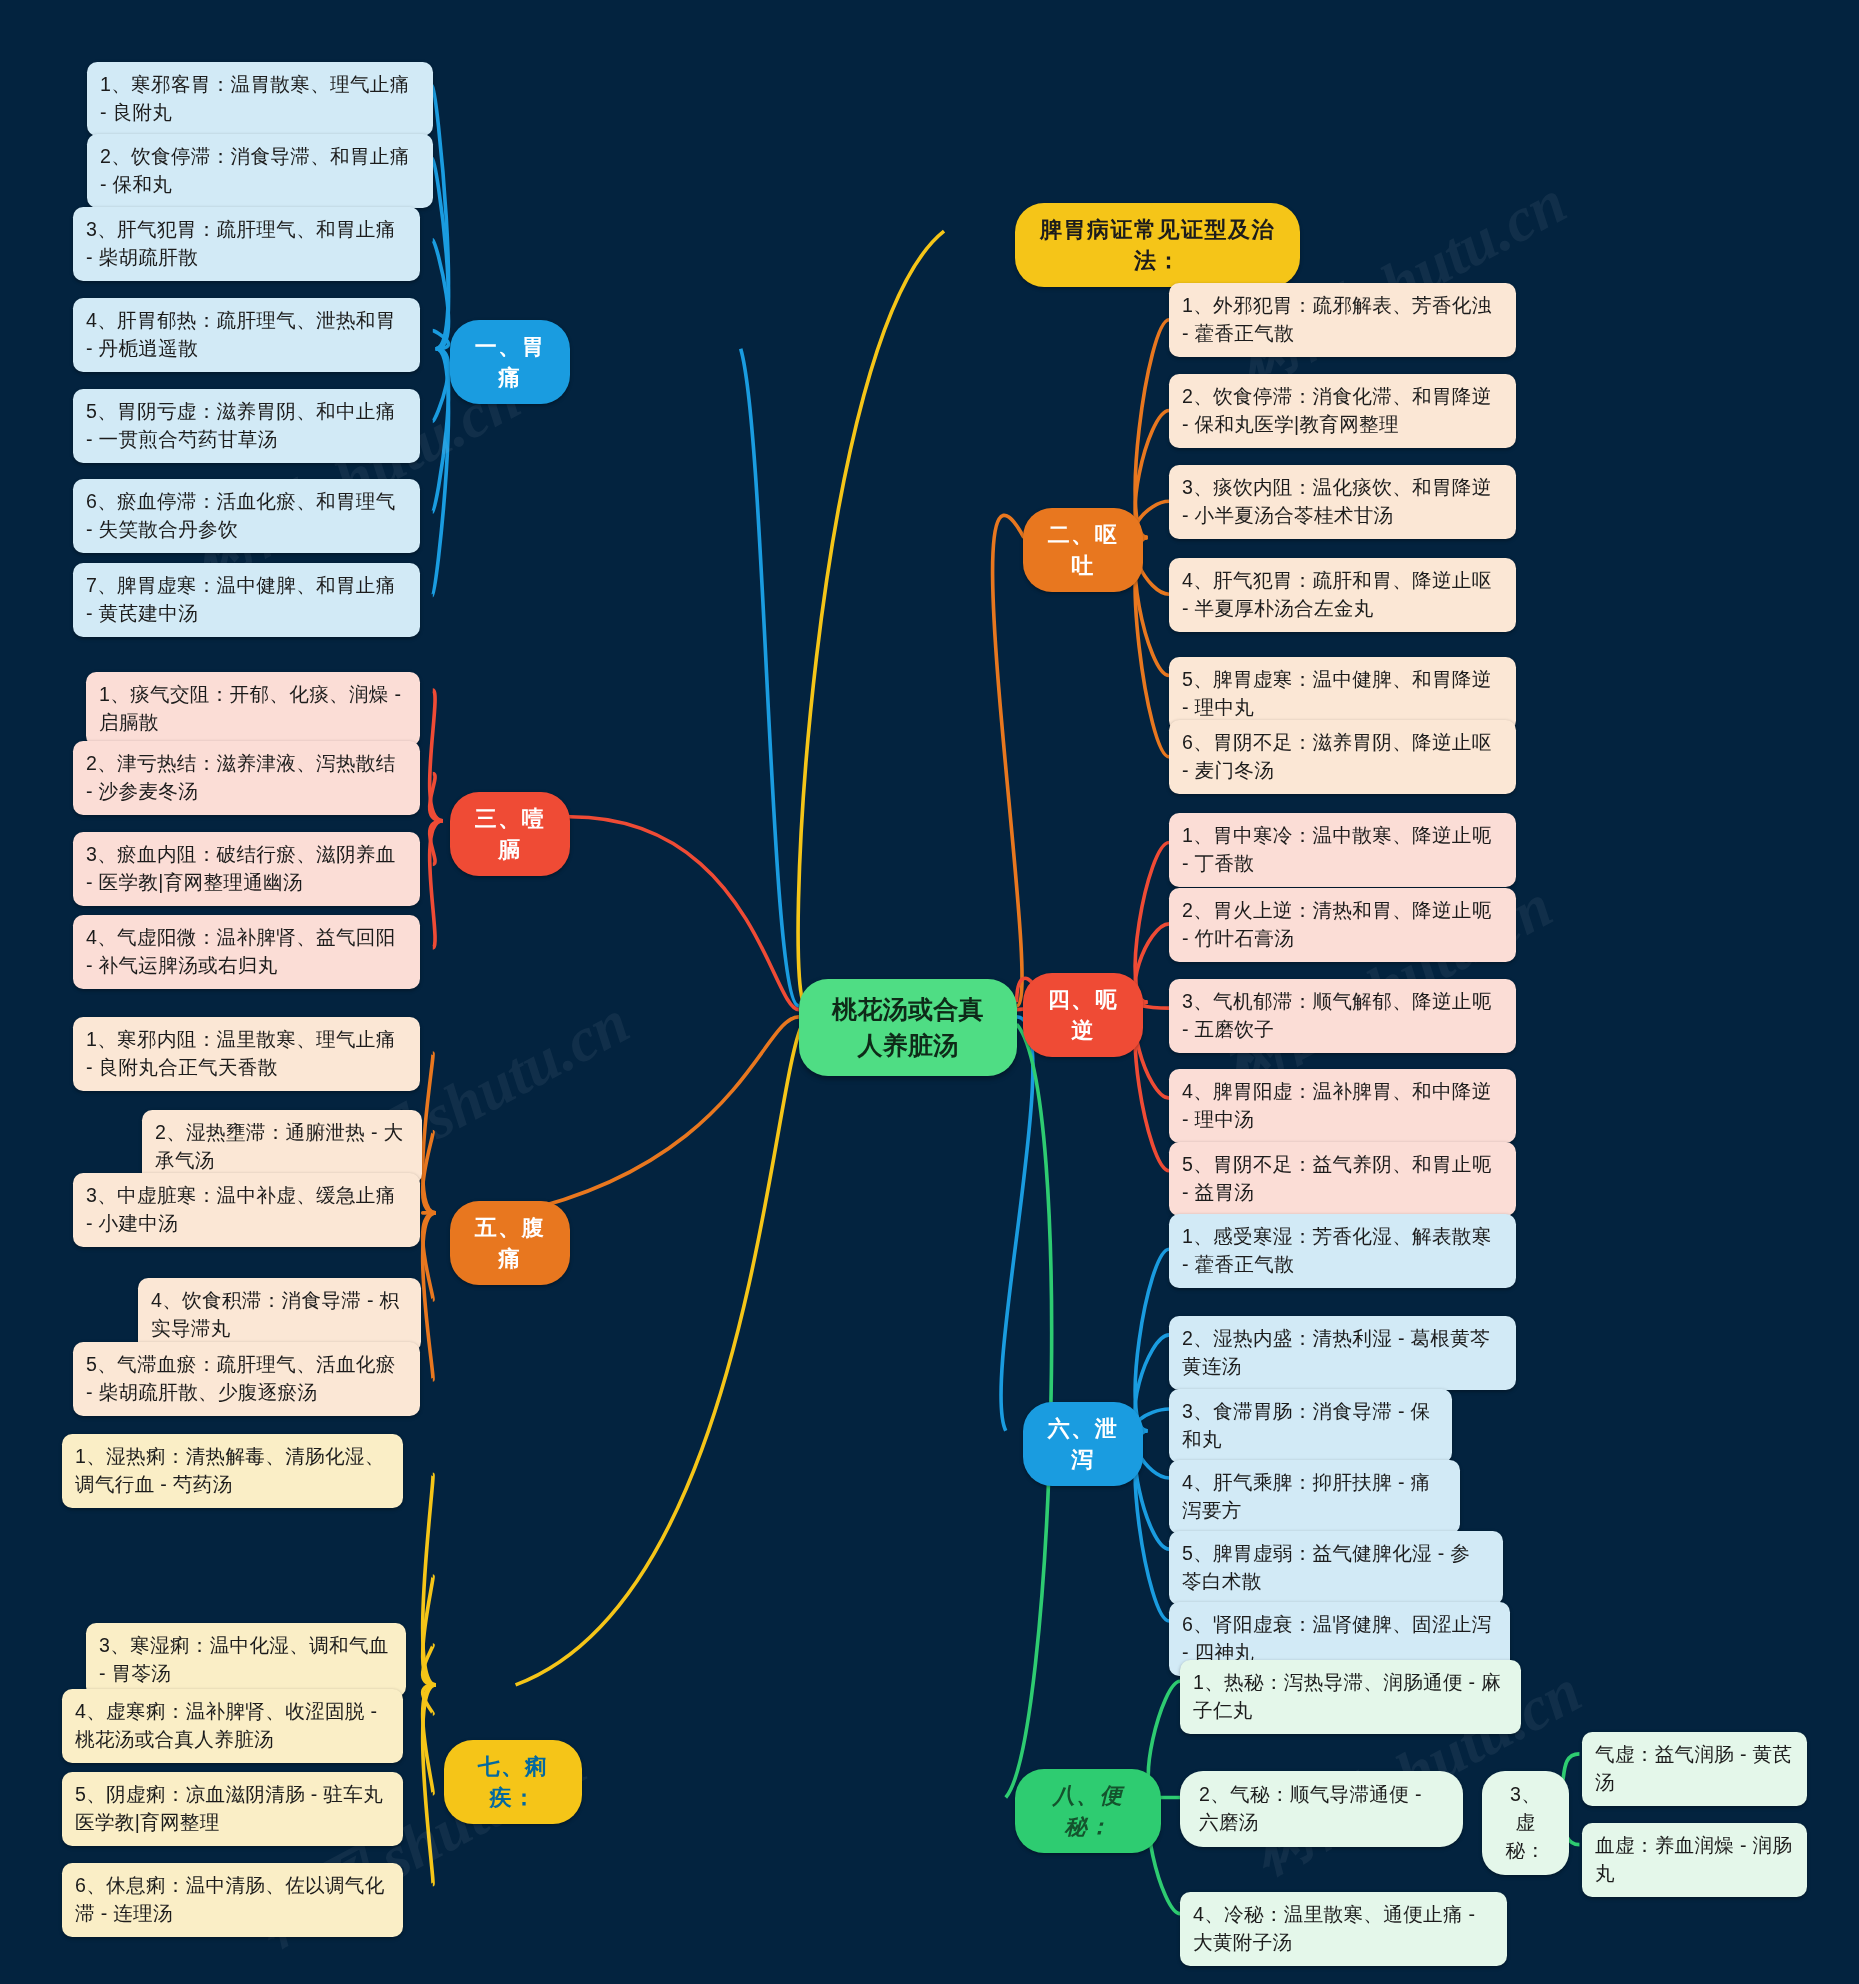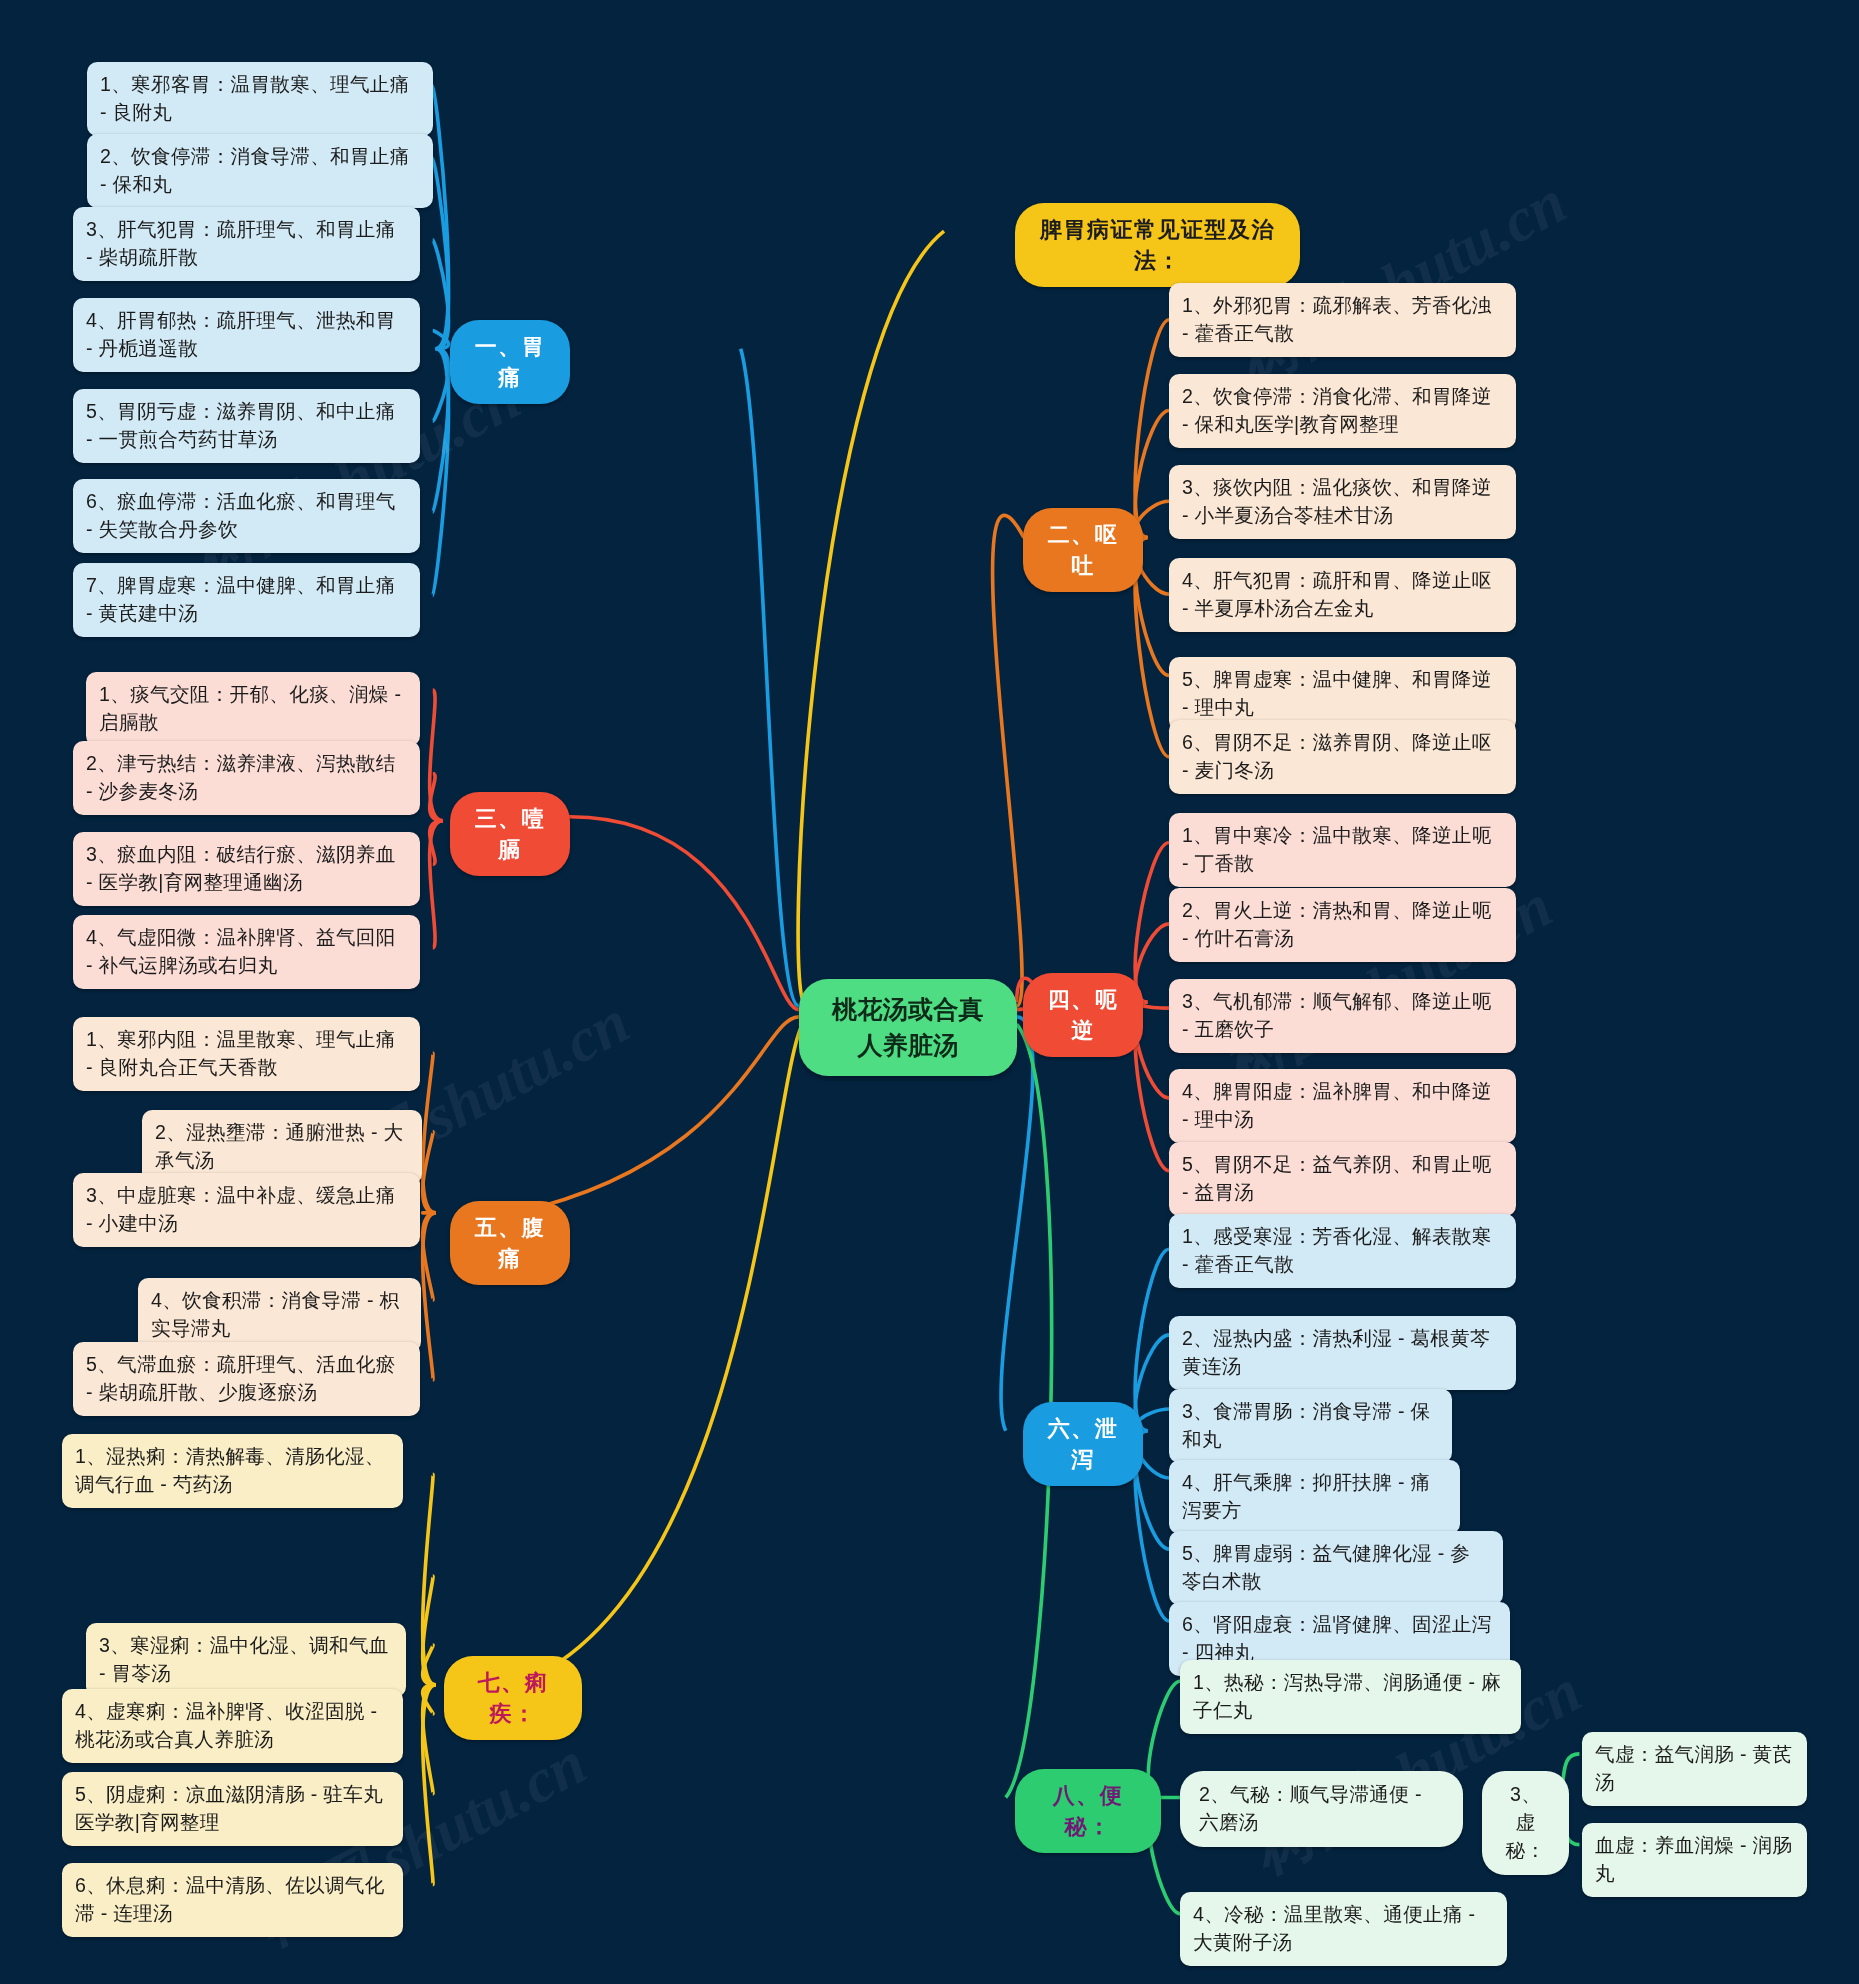--- a/index.html
+++ b/index.html
@@ -162,28 +162,28 @@
   <div class="node leaf" style="left:73px;top:1342px;width:347px;background:#fbe7d5;">5、气滞血瘀：疏肝理气、活血化瘀 - 柴胡疏肝散、少腹逐瘀汤</div>
 
   <div class="node branch" style="left:1023px;top:1402px;width:120px;background:#1a9ce0;">六、泄泻</div>
   <div class="node leaf" style="left:1169px;top:1214px;width:347px;background:#d2eaf6;">1、感受寒湿：芳香化湿、解表散寒 - 藿香正气散</div>
   <div class="node leaf" style="left:1169px;top:1316px;width:347px;background:#d2eaf6;">2、湿热内盛：清热利湿 - 葛根黄芩黄连汤</div>
   <div class="node leaf" style="left:1169px;top:1389px;width:283px;background:#d2eaf6;">3、食滞胃肠：消食导滞 - 保和丸</div>
   <div class="node leaf" style="left:1169px;top:1460px;width:291px;background:#d2eaf6;">4、肝气乘脾：抑肝扶脾 - 痛泻要方</div>
   <div class="node leaf" style="left:1169px;top:1531px;width:334px;background:#d2eaf6;">5、脾胃虚弱：益气健脾化湿 - 参苓白术散</div>
   <div class="node leaf" style="left:1169px;top:1602px;width:341px;background:#d2eaf6;">6、肾阳虚衰：温肾健脾、固涩止泻 - 四神丸</div>
 
-  <div class="node branch" style="left:444px;top:1656px;width:138px;background:#f5c518;color:#be185d;">七、痢疾：</div>
+  <div class="node branch" style="left:444px;top:1740px;width:138px;background:#f5c518;color:#0369a1;">七、痢疾：</div>
   <div class="node leaf" style="left:62px;top:1434px;width:341px;background:#faeec6;">1、湿热痢：清热解毒、清肠化湿、调气行血 - 芍药汤</div>
   <div class="node leaf" style="left:86px;top:1623px;width:320px;background:#faeec6;">3、寒湿痢：温中化湿、调和气血 - 胃苓汤</div>
   <div class="node leaf" style="left:62px;top:1689px;width:341px;background:#faeec6;">4、虚寒痢：温补脾肾、收涩固脱 - 桃花汤或合真人养脏汤</div>
   <div class="node leaf" style="left:62px;top:1772px;width:341px;background:#faeec6;">5、阴虚痢：凉血滋阴清肠 - 驻车丸医学教|育网整理</div>
   <div class="node leaf" style="left:62px;top:1863px;width:341px;background:#faeec6;">6、休息痢：温中清肠、佐以调气化滞 - 连理汤</div>
 
-  <div class="node branch" style="left:1015px;top:1769px;width:146px;background:#2ecc71;color:#701a75;">八、便秘：</div>
+  <div class="node branch" style="left:1015px;top:1769px;width:146px;background:#2ecc71;color:#14532d;font-style:italic;">八、便秘：</div>
   <div class="node leaf" style="left:1180px;top:1660px;width:341px;background:#e4f7ea;">1、热秘：泻热导滞、润肠通便 - 麻子仁丸</div>
   <div class="node sub" style="left:1180px;top:1771px;width:283px;background:#e4f7ea;color:#1c1c1c;text-align:left;font-weight:400;">2、气秘：顺气导滞通便 - 六磨汤</div>
   <div class="node sub" style="left:1482px;top:1771px;width:87px;background:#e4f7ea;color:#1c1c1c;font-weight:400;">3、虚秘：</div>
   <div class="node leaf" style="left:1180px;top:1892px;width:327px;background:#e4f7ea;">4、冷秘：温里散寒、通便止痛 - 大黄附子汤</div>
   <div class="node leaf" style="left:1582px;top:1732px;width:225px;background:#e4f7ea;">气虚：益气润肠 - 黄芪汤</div>
   <div class="node leaf" style="left:1582px;top:1823px;width:225px;background:#e4f7ea;">血虚：养血润燥 - 润肠丸</div>
 </div>
 
 
 </body></html>

